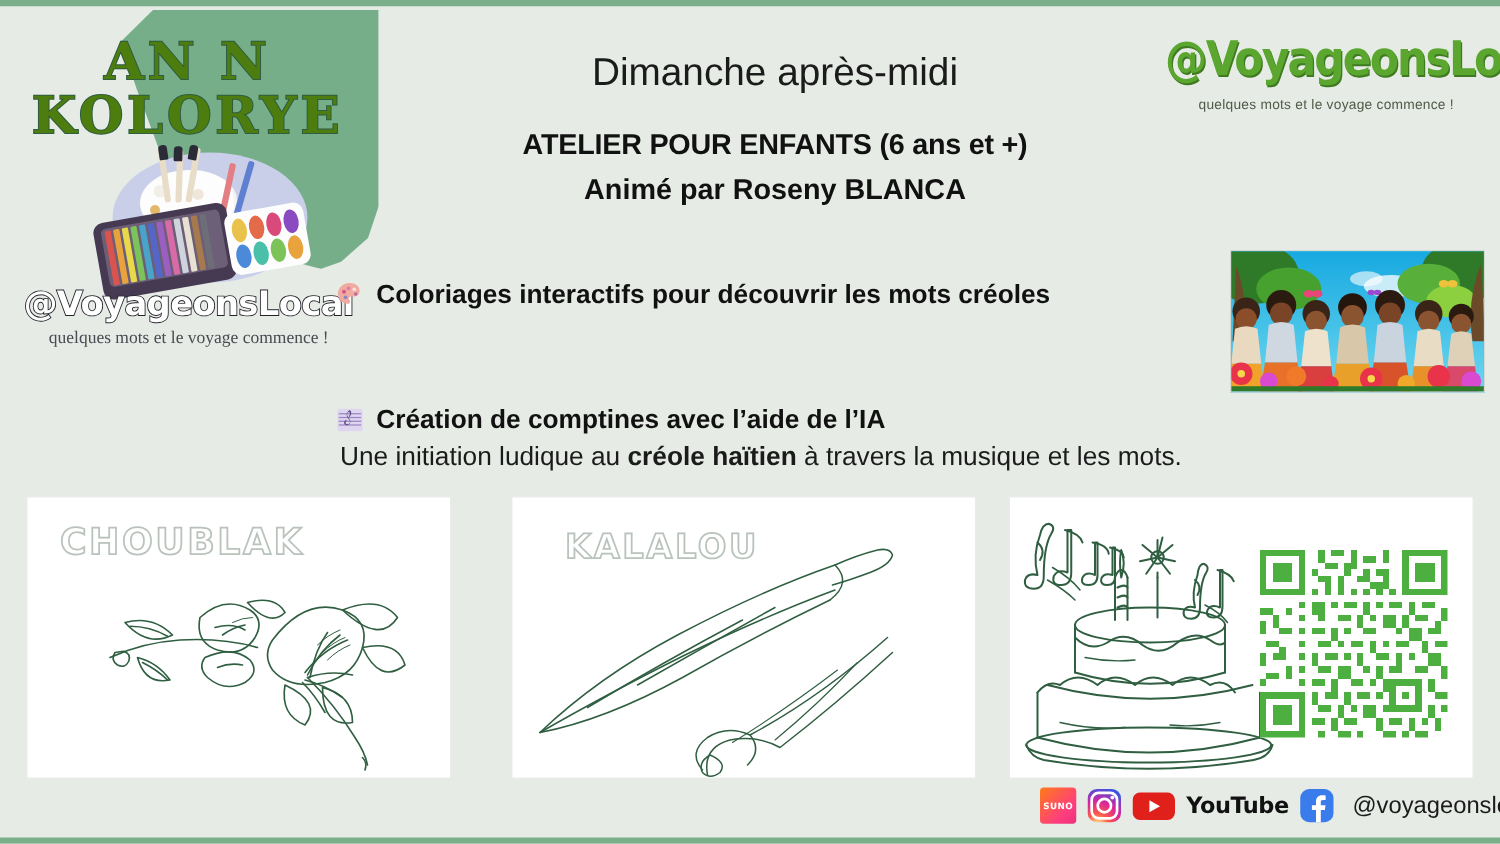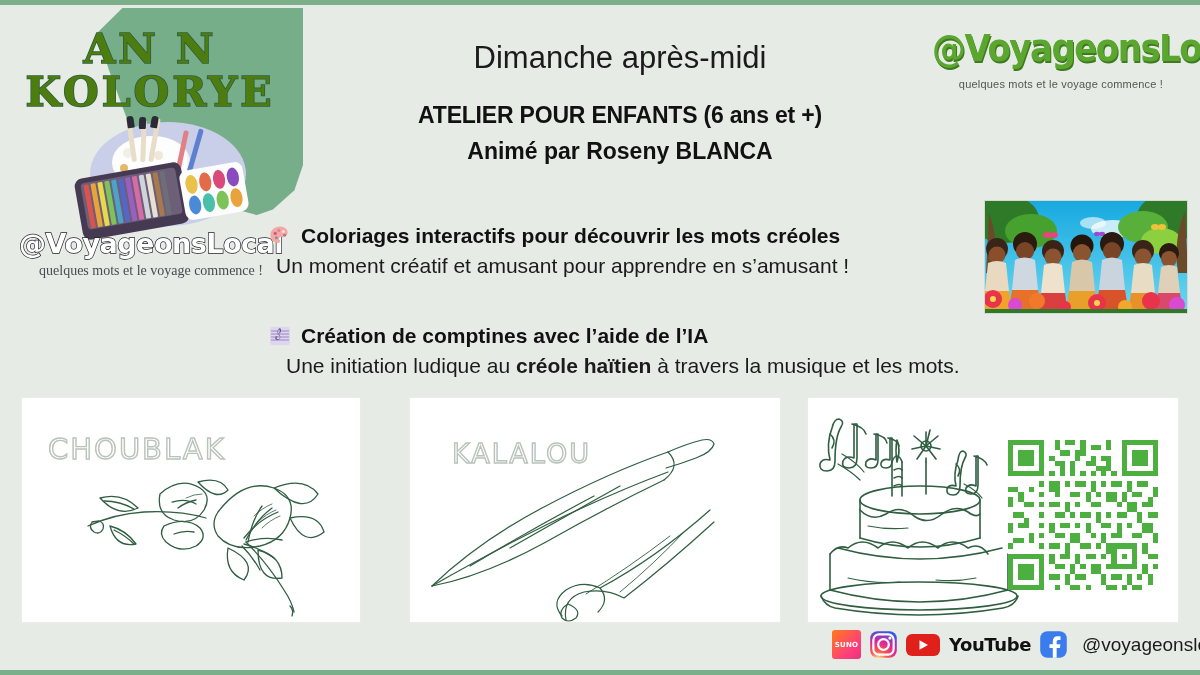--- a/index.html
+++ b/index.html
@@ -184,38 +184,37 @@
     display: flex; align-items: flex-start; gap: 9px;
   }
   .bullet-emoji { flex: 0 0 auto; width: 24px; height: 24px; }
   .bullet-head .txt {
     font-size: 21px; font-weight: bold; color: #111; line-height: 1.1;
   }
   .bullet-sub {
     margin-top: 6px; margin-left: 8px;
     font-size: 21px; color: #1b1b1b; font-weight: 400; line-height: 1.15;
   }
-  .bullet-block.b2 .bullet-sub { margin-left: 18px; }
+  .bullet-block.b2 .bullet-sub { margin-left: 4px; }
   .bullet-sub b { font-weight: bold; }
 
   
   .card {
     position: absolute; top: 398px; height: 224px;
     background: #ffffff;
     box-shadow: 0 0 0 1px #e9ecE9;
   }
   .card.c1 { left: 22px;  width: 338px; }
   .card.c2 { left: 410px; width: 370px; }
   .card.c3 { left: 808px; width: 370px; }
   .card-word {
     position: absolute; left: 26px; top: 18px;
     font-family: "DejaVu Sans", sans-serif;
-    font-weight: normal; font-size: 29px; letter-spacing: 2px;
+    font-weight: bold; font-size: 29px; letter-spacing: 2px;
     color: transparent;
-    margin-top: 16px;
     -webkit-text-stroke: 1.4px #b9c3bc;
   }
   .card.c2 .card-word { left: 42px; top: 24px; font-size: 27px; }
 
   
   .social-bar {
     position: absolute; left: 832px; top: 630px;
     display: flex; align-items: center; gap: 8px;
   }
   .ico { flex: 0 0 auto; display: block; }
@@ -412,21 +411,20 @@
       <svg class="bullet-emoji" viewBox="0 0 24 24">
         <path d="M12 2.4C6.5 2.4 2.4 6.1 2.4 11c0 4.6 3.7 8 7.6 8 1.4 0 2.1-.8 2.1-1.7 0-.5-.2-.8-.5-1.2-.3-.4-.5-.8-.5-1.3 0-1 .8-1.7 1.9-1.7h1.6c3.2 0 5.1-1.9 5.1-4.6 0-3.8-3.8-6.1-7.7-6.1z" fill="#f2a9a0"></path>
         <circle cx="7.2" cy="9.4" r="1.6" fill="#d4558c"></circle>
         <circle cx="10.8" cy="6.6" r="1.5" fill="#e07ba8"></circle>
         <circle cx="15.4" cy="7.4" r="1.5" fill="#f5dede"></circle>
         <circle cx="16.6" cy="11.2" r="1.4" fill="#b86a9e"></circle>
         <circle cx="8.4" cy="13.8" r="1.5" fill="#8a8ab8"></circle>
       </svg>
       <div class="txt">Coloriages interactifs pour découvrir les mots créoles</div>
     </div>
-    <div class="bullet-sub">Un moment créatif et amusant pour apprendre en s’amusant !</div>
   </div>
 
   <div class="bullet-block b2">
     <div class="bullet-head">
       <svg class="bullet-emoji" viewBox="0 0 24 24">
         <rect x="2" y="3" width="20" height="18" rx="2" fill="#ded6ee"></rect>
         <g stroke="#9a86c4" stroke-width="1">
           <line x1="3" y1="7" x2="21" y2="7"></line>
             <line x1="3" y1="10" x2="21" y2="10"></line>
           <line x1="3" y1="13" x2="21" y2="13"></line>

